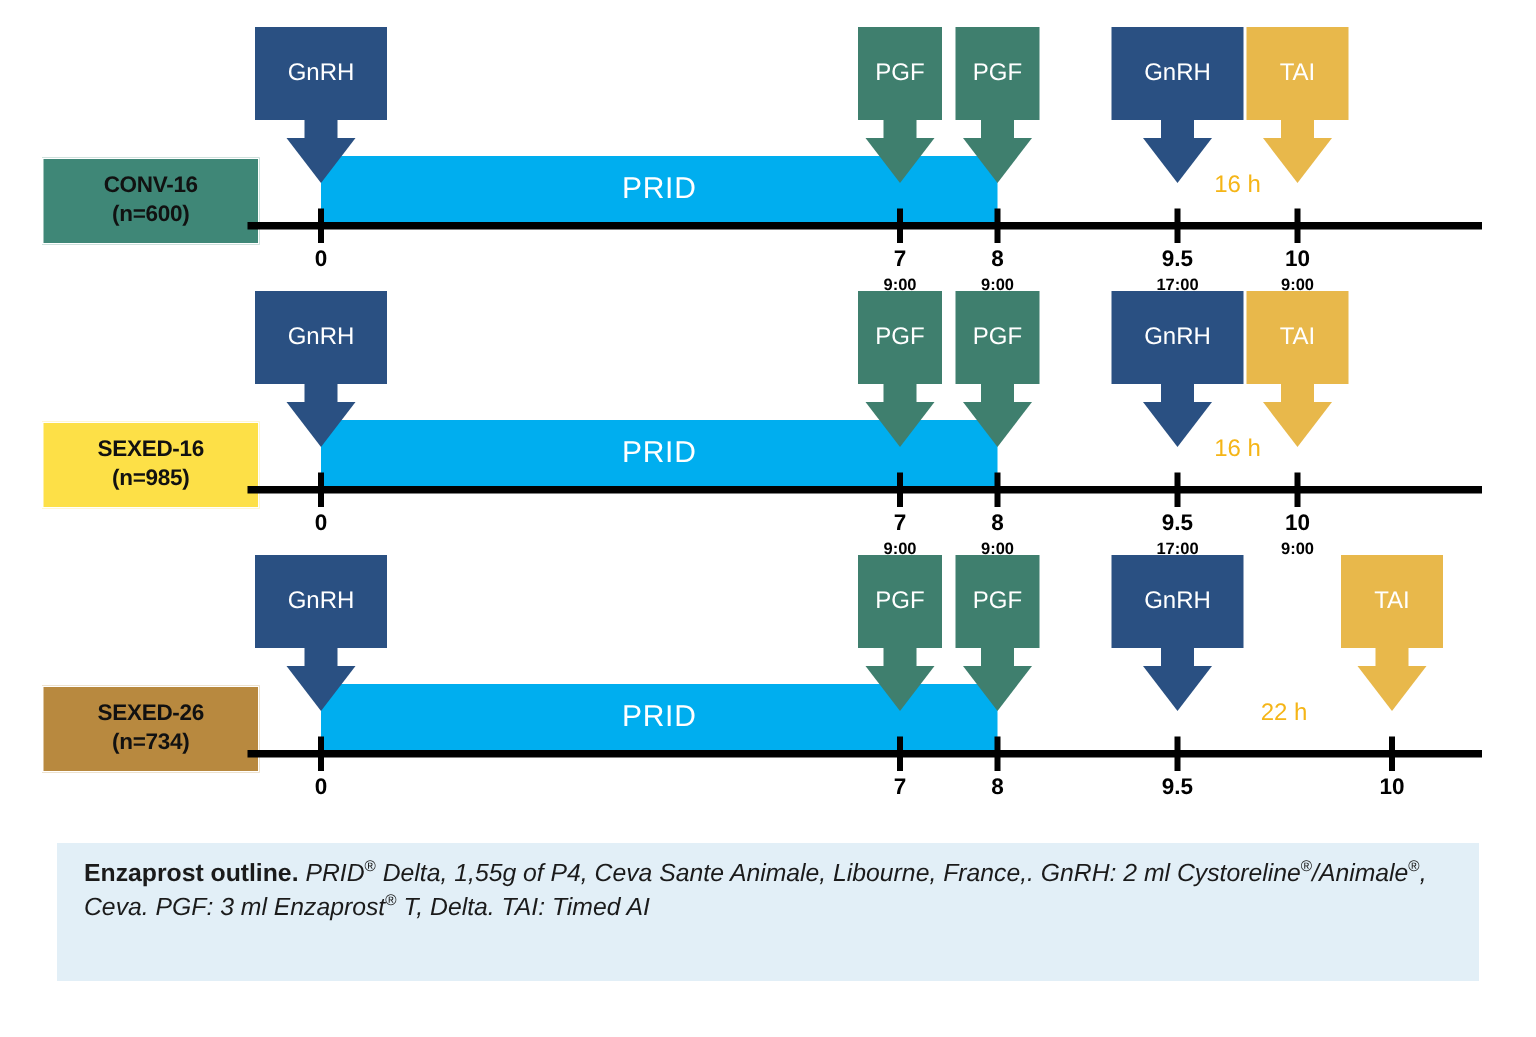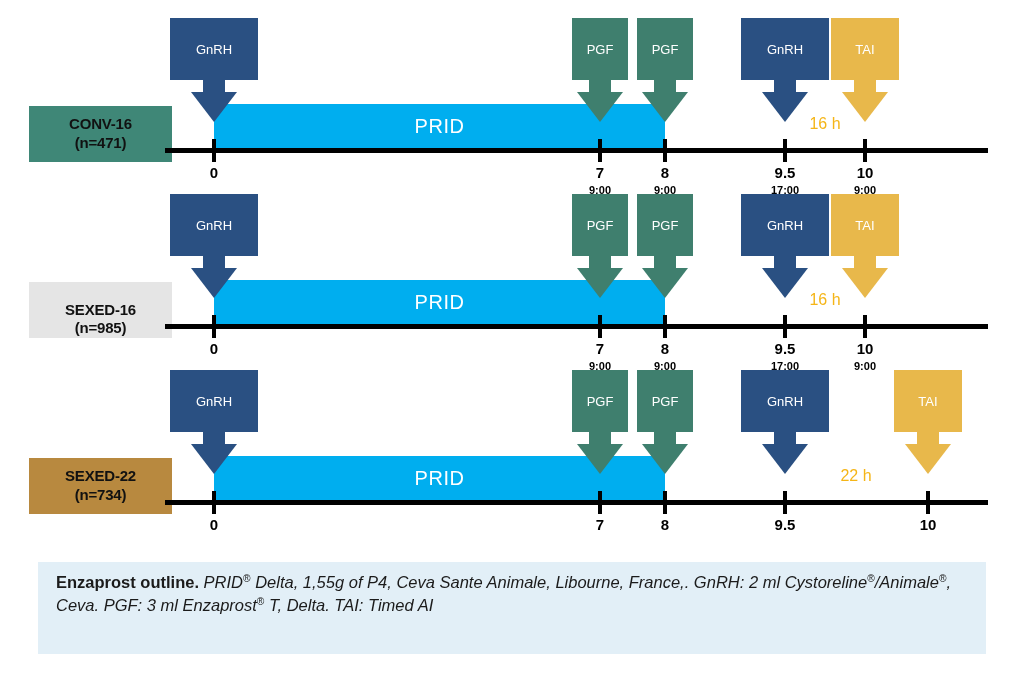--- a/index.html
+++ b/index.html
@@ -58,21 +58,21 @@
     display:flex;align-items:center;justify-content:center;
     color:#ffffff;font-size:20px;font-weight:normal;
     letter-spacing:0.5px;
   }
 
   
   .arrow{position:absolute;}
   .arrow .arrow-box{
     width:100%;
     display:flex;align-items:center;justify-content:center;
-    color:#ffffff;font-size:13px;
+    color:#ffffff;font-size:16px;
     line-height:1;
     box-sizing:border-box;
   }
   .arrow .arrow-stem{
     position:relative;width:100%;height:0;
   }
   .arrow .arrow-head{
     position:absolute;left:50%;top:0;
     transform:translateX(-50%);
     width:0;height:0;
@@ -116,21 +116,21 @@
 </style>
 </head>
 <body>
 
 <div id="figure-root">
 
   <div id="timelines">
       <div class="timeline-row" style="top: 0px;">
         <div class="group-label" style="left: 28px; top: 105px; background: rgb(63, 135, 119); color: rgb(17, 17, 17);">
           <span class="gl-name">CONV-16</span>
-          <span class="gl-n">(n=471)</span>
+          <span class="gl-n">(n=600)</span>
         </div>
         <div class="prid-bar" style="left: 214px; width: 451px; height: 44px; top: 104px; background: rgb(0, 174, 239);">PRID</div>
         <div class="axis-line" style="left: 165px; width: 823px; top: 148px; background: rgb(0, 0, 0);"></div>
         <div class="tick" style="left: 212px; top: 139px; height: 23px;"></div>
         <div class="tick-label" style="left: 214px; top: 164px;">0</div>
         <div class="tick" style="left: 598px; top: 139px; height: 23px;"></div>
         <div class="tick-label" style="left: 600px; top: 164px;">7</div>
         <div class="tick-time" style="left: 600px; top: 184px;">9:00</div>
         <div class="tick" style="left: 663px; top: 139px; height: 23px;"></div>
         <div class="tick-label" style="left: 665px; top: 164px;">8</div>
@@ -172,21 +172,21 @@
         <div class="arrow" style="width: 68px; left: 831px; top: 18px;">
           <div class="arrow-box" style="height: 62px; background: rgb(232, 184, 75);">TAI</div>
           <div class="arrow-stem">
             <div class="arrow-shaft" style="width: 22px; height: 12px; background: rgb(232, 184, 75);"></div>
             <div class="arrow-head" style="top: 12px; border-left-width: 23px; border-right-width: 23px; border-top: 30px solid rgb(232, 184, 75);"></div>
           </div>
         </div>
         <div class="interval-note" style="left: 825px; top: 115px; color: rgb(245, 181, 23);">16 h</div>
       </div>
       <div class="timeline-row" style="top: 176px;">
-        <div class="group-label" style="left: 28px; top: 105px; background: #e5e5e5; color: rgb(17, 17, 17); justify-content: flex-end;">
+        <div class="group-label" style="left: 28px; top: 105px; background: #fde047; color: rgb(17, 17, 17);">
           <span class="gl-name">SEXED-16</span>
           <span class="gl-n">(n=985)</span>
         </div>
         <div class="prid-bar" style="left: 214px; width: 451px; height: 44px; top: 104px; background: rgb(0, 174, 239);">PRID</div>
         <div class="axis-line" style="left: 165px; width: 823px; top: 148px; background: rgb(0, 0, 0);"></div>
         <div class="tick" style="left: 212px; top: 139px; height: 23px;"></div>
         <div class="tick-label" style="left: 214px; top: 164px;">0</div>
         <div class="tick" style="left: 598px; top: 139px; height: 23px;"></div>
         <div class="tick-label" style="left: 600px; top: 164px;">7</div>
         <div class="tick-time" style="left: 600px; top: 184px;">9:00</div>
@@ -231,21 +231,21 @@
           <div class="arrow-box" style="height: 62px; background: rgb(232, 184, 75);">TAI</div>
           <div class="arrow-stem">
             <div class="arrow-shaft" style="width: 22px; height: 12px; background: rgb(232, 184, 75);"></div>
             <div class="arrow-head" style="top: 12px; border-left-width: 23px; border-right-width: 23px; border-top: 30px solid rgb(232, 184, 75);"></div>
           </div>
         </div>
         <div class="interval-note" style="left: 825px; top: 115px; color: rgb(245, 181, 23);">16 h</div>
       </div>
       <div class="timeline-row" style="top: 352px;">
         <div class="group-label" style="left: 28px; top: 105px; background: rgb(184, 137, 63); color: rgb(17, 17, 17);">
-          <span class="gl-name">SEXED-22</span>
+          <span class="gl-name">SEXED-26</span>
           <span class="gl-n">(n=734)</span>
         </div>
         <div class="prid-bar" style="left: 214px; width: 451px; height: 44px; top: 104px; background: rgb(0, 174, 239);">PRID</div>
         <div class="axis-line" style="left: 165px; width: 823px; top: 148px; background: rgb(0, 0, 0);"></div>
         <div class="tick" style="left: 212px; top: 139px; height: 23px;"></div>
         <div class="tick-label" style="left: 214px; top: 164px;">0</div>
         <div class="tick" style="left: 598px; top: 139px; height: 23px;"></div>
         <div class="tick-label" style="left: 600px; top: 164px;">7</div>
         <div class="tick" style="left: 663px; top: 139px; height: 23px;"></div>
         <div class="tick-label" style="left: 665px; top: 164px;">8</div>

